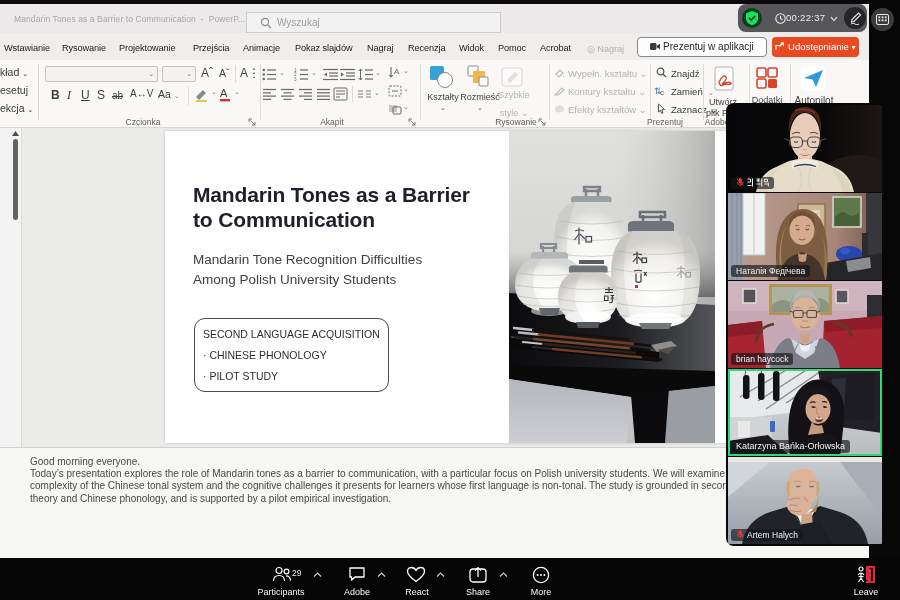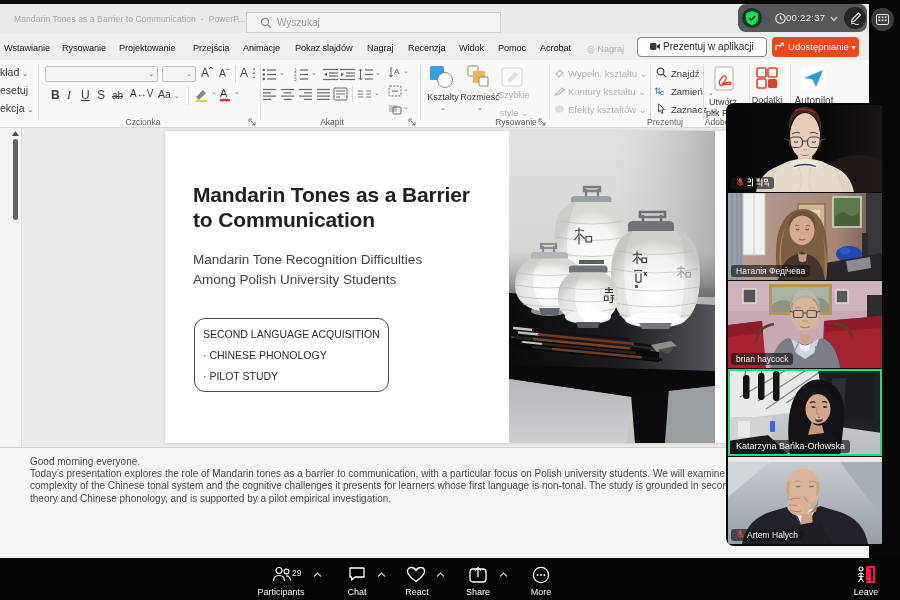--- a/index.html
+++ b/index.html
@@ -768,21 +768,21 @@
   <svg class="caret" style="left:313px" width="9" height="6" viewBox="0 0 9 6">
       <path d="M1 4.5 L4.5 1 L8 4.5" fill="none" stroke="#ccc" stroke-width="1.2"></path>
     </svg>
   <div class="blbl" style="left:253px;width:56px">Participants</div>
   <svg class="bico" style="left:348px" width="18" height="16" viewBox="0 0 18 16">
       <path d="M2 2 h14 v9 h-9 l-3.4 3 v-3 H2 Z" fill="none" stroke="#fff" stroke-width="1.3" stroke-linejoin="round"></path>
     </svg>
   <svg class="caret" style="left:377px" width="9" height="6" viewBox="0 0 9 6">
       <path d="M1 4.5 L4.5 1 L8 4.5" fill="none" stroke="#ccc" stroke-width="1.2"></path>
     </svg>
-  <div class="blbl" style="left:335px;width:44px">Chat</div>
+  <div class="blbl" style="left:335px;width:44px">Adobe</div>
   <svg class="bico" style="left:406px" width="20" height="17" viewBox="0 0 20 17">
       <path d="M10 15.5 C4 11 1.5 8 1.5 5.2 C1.5 3 3.2 1.5 5.4 1.5 C7.2 1.5 9 2.6 10 4.4 C11 2.6 12.8 1.5 14.6 1.5 C16.8 1.5 18.5 3 18.5 5.2 C18.5 8 16 11 10 15.5 Z" fill="none" stroke="#fff" stroke-width="1.3"></path>
     </svg>
   <svg class="caret" style="left:436px" width="9" height="6" viewBox="0 0 9 6">
       <path d="M1 4.5 L4.5 1 L8 4.5" fill="none" stroke="#ccc" stroke-width="1.2"></path>
     </svg>
   <div class="blbl" style="left:395px;width:44px">React</div>
   <svg class="bico" style="left:469px" width="18" height="17" viewBox="0 0 18 17">
       <rect x="1" y="3" width="16" height="13" rx="3" fill="none" stroke="#fff" stroke-width="1.3"></rect>
       <path d="M9 11 V2 M6 4.6 L9 1.6 L12 4.6" fill="none" stroke="#fff" stroke-width="1.3"></path>

